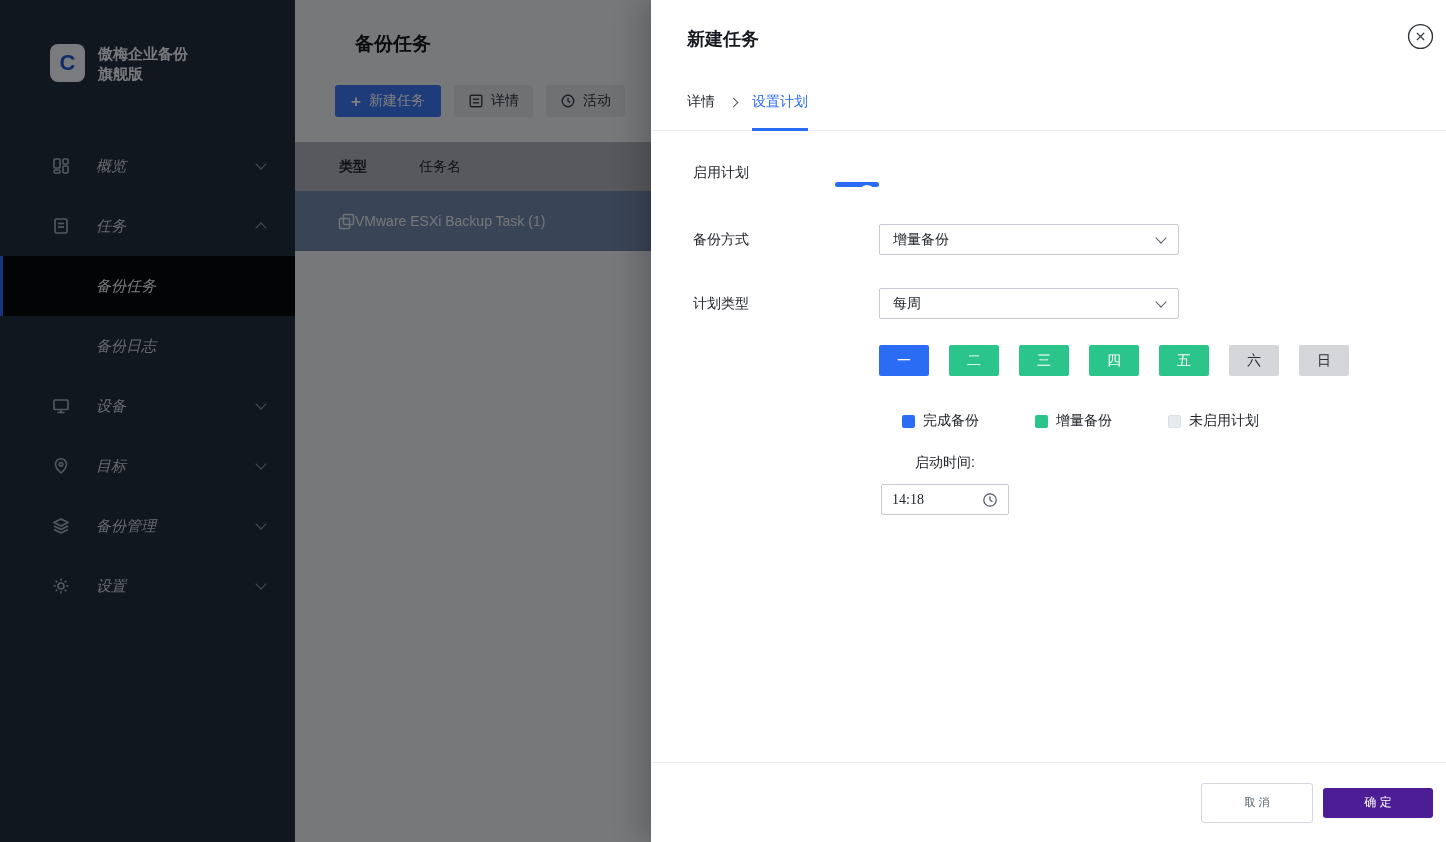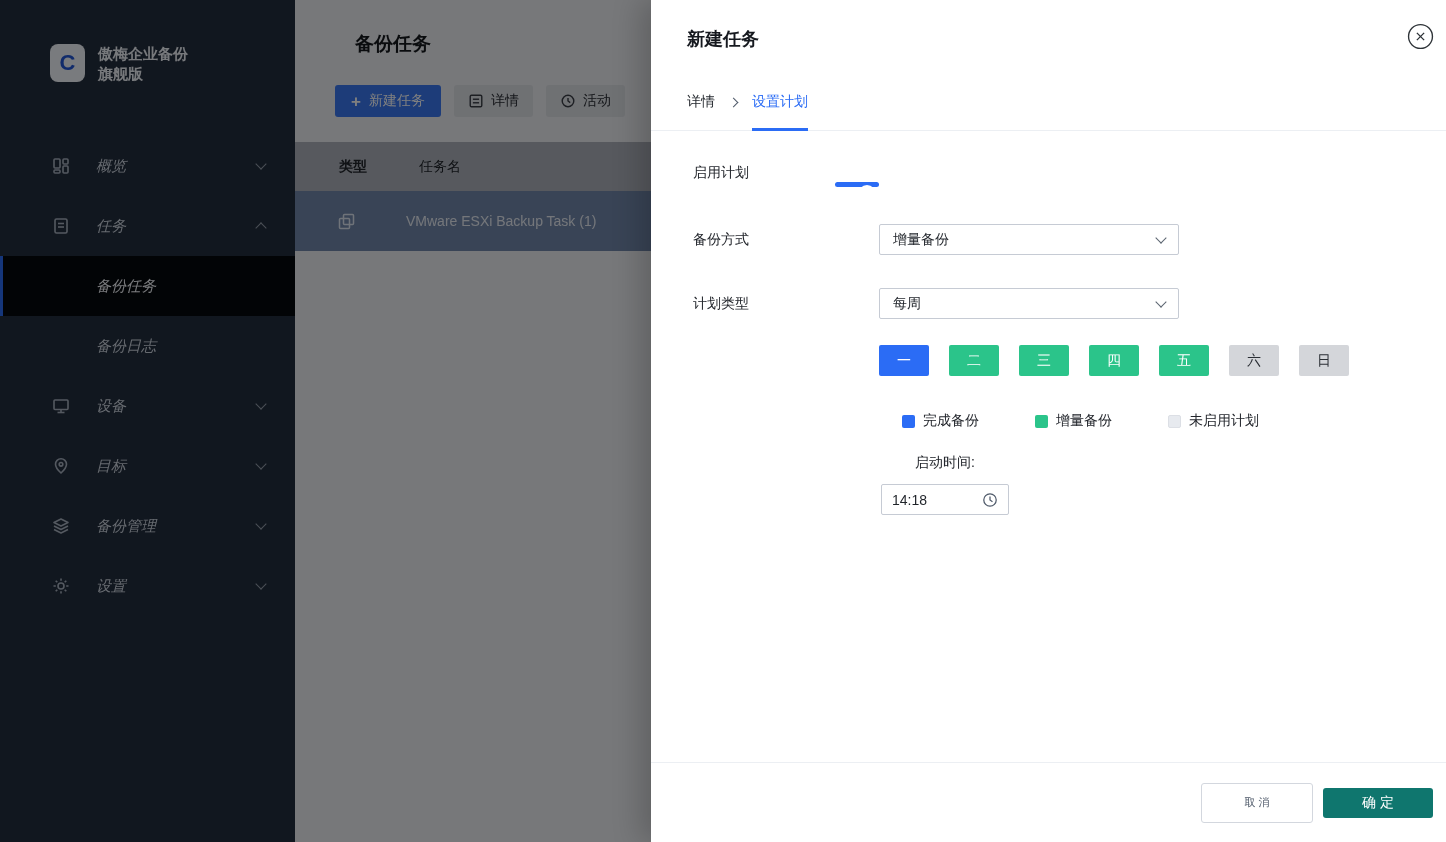--- a/index.html
+++ b/index.html
@@ -38,21 +38,21 @@
   .btn-ghost { display:flex; align-items:center; gap:7px; height:32px; padding:0 14px;
                background:#dfe2e7; color:#2b2f36; border:none; border-radius:3px; font-size:14px; }
   .ticon { display:flex; color:#3a3f47; }
   .table-head { position:absolute; left:0; right:0; top:142px; height:49px; background:#aeb3bc;
                 display:flex; align-items:center; font-size:14px; color:#20242b; }
   .th-type { margin-left:44px;font-weight:bold; }
   .th-name { margin-left:52px; }
   .table-row { position:absolute; left:0; right:0; top:191px; height:60px; background:#7389ad;
                display:flex; align-items:center; color:#e8edf5; font-size:14px; cursor:pointer; }
   .row-icon { margin-left:43px; display:flex; color:#dfe7f2; }
-  .row-name { margin-left:51px; }
+  .row-name { }
 
   
   .scrim { position:absolute; inset:0; background:rgba(0,0,0,0.5); z-index:5; }
 
   
   .modal { position:absolute; top:0; right:0; width:795px; height:842px; background:#fff; z-index:10;
            box-shadow:-10px 0 28px rgba(0,0,0,0.2); }
   .modal-head { position:absolute; left:0; top:0; right:0; height:131px; border-bottom:1px solid #eceff3; }
   .modal-title { position:absolute; left:36px; top:27px; font-size:18px; font-weight:bold; color:#16191f; }
   .close-btn { position:absolute; top:21px; right:11px; width:30px; height:30px; background:none; border:none;
@@ -89,28 +89,28 @@
   .lg { display:flex; align-items:center; gap:8px;margin-left:23px; }
   .sw { width:13px; height:13px; border-radius:2px; }
   .sw.full { background:#2b6cf5; }
   .sw.incr { background:#2bc48a; }
   .sw.off  { background:#e7eaef; border:1px solid #dcdfe5; }
 
   .time-row { position:absolute; left:230px; top:454px; display:flex; align-items:center; gap:12px;
               font-size:14px; color:#23262c;flex-direction:column; }
   .time-box { width:128px; height:31px; border:1px solid #c6cbd4; border-radius:2px;
               display:flex; align-items:center; padding:0 10px; background:#fff; }
-  .time-input { border:none; outline:none; width:78px; font-size:14px; color:#1f2329; font-family:Liberation Sans, sans-serif; background:transparent; }
+  .time-input { border:none; outline:none; width:78px; font-size:14px; color:#1f2329; font-family:Liberation Serif, serif; background:transparent; }
   .clock { margin-left:auto; display:flex; color:#4e5969; }
 
   .modal-footer { position:absolute; left:0; right:0; bottom:0; height:80px; border-top:1px solid #eceff3;
                   display:flex; align-items:center; justify-content:flex-end; gap:10px; padding-right:13px; }
   .btn-cancel { width:112px; height:40px; background:#fff; border:1px solid #d3d7de; border-radius:3px;
                 color:#4e5969; font-size:11px; }
-  .btn-ok { width:110px; height:30px; background:#0f766e; border:none; border-radius:3px; color:#fff; font-size:14px; }
+  .btn-ok { width:110px; height:30px; background:#4c1d95; border:none; border-radius:3px; color:#fff; font-size:12px; }
 </style>
 </head>
 <body>
 
 <aside class="sidebar">
   <div class="brand">
     <div class="logo">C</div>
     <div class="brand-text">
       <div>傲梅企业备份</div>
       <div>旗舰版</div>

